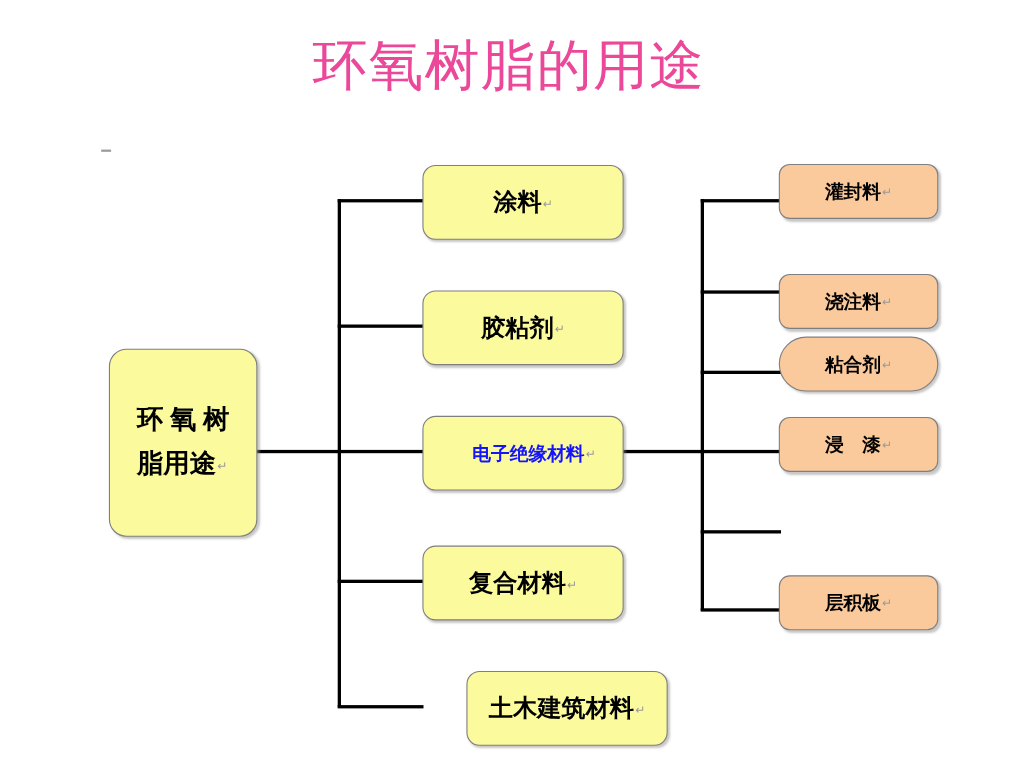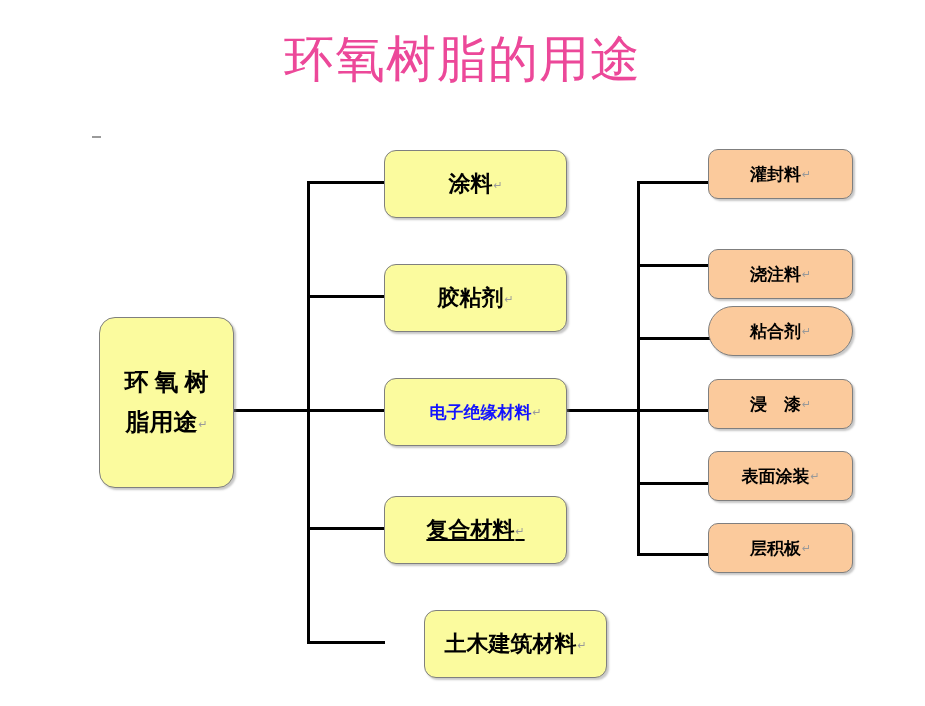--- a/index.html
+++ b/index.html
@@ -84,21 +84,21 @@
     left: 99px;
     top: 317px;
     width: 135px;
     height: 171px;
     background: #fbfb9e;
     border-radius: 16px;
   }
   .node.root .label {
     font-size: 24px;
     line-height: 40px;
-    text-align: center;
+    text-align: left;
   }
 
   .node.mid {
     left: 384px;
     width: 183px;
     height: 68px;
     background: #fbfb9e;
   }
   .node.mid .label { font-size: 22px; }
 
@@ -155,21 +155,21 @@
   </div>
 
   <div class="node mid" style="top:150px;">
     <span class="label"><span>涂料</span><span class="pilcrow">↵</span></span>
   </div>
 
   <div class="node mid blue" style="top:378px;padding-left:20px;">
     <span class="label"><span>电子绝缘材料</span><span class="pilcrow">↵</span></span>
   </div>
 
-  <div class="node mid" style="top:496px;text-decoration:underline;">
+  <div class="node mid" style="top:496px;">
     <span class="label"><span>复合材料</span><span class="pilcrow">↵</span></span>
   </div>
 
   <div class="node mid" style="top:610px;margin-left:40px;">
     <span class="label"><span>土木建筑材料</span><span class="pilcrow">↵</span></span>
   </div>
 
   <div class="node leaf" style="top:149px;">
     <span class="label"><span>灌封料</span><span class="pilcrow">↵</span></span>
   </div>
@@ -179,21 +179,18 @@
   </div>
 
   <div class="node leaf" style="top:306px;border-radius:25px;">
     <span class="label"><span>粘合剂</span><span class="pilcrow">↵</span></span>
   </div>
 
   <div class="node leaf" style="top:379px;align-items:center;">
     <span class="label"><span>浸　漆</span><span class="pilcrow">↵</span></span>
   </div>
 
-  <div class="node leaf" style="top:451px;">
-    <span class="label"><span>表面涂装</span><span class="pilcrow">↵</span></span>
-  </div>
 
   <div class="node leaf" style="top:523px;align-items:center;">
     <span class="label"><span>层积板</span><span class="pilcrow">↵</span></span>
   </div>
 
 </div>
 
 </body></html>

